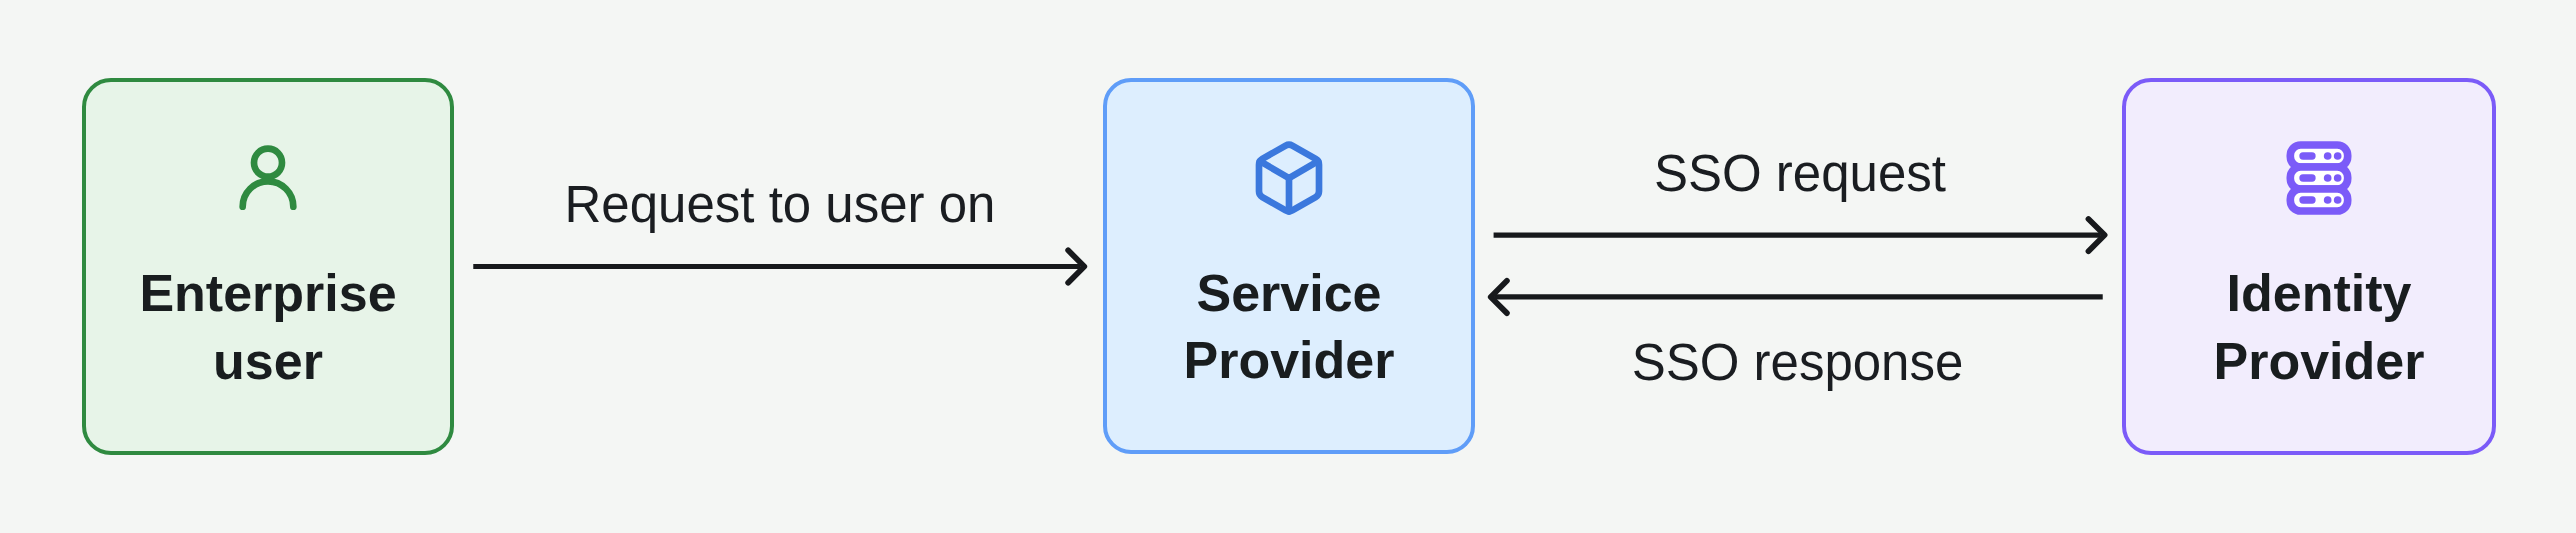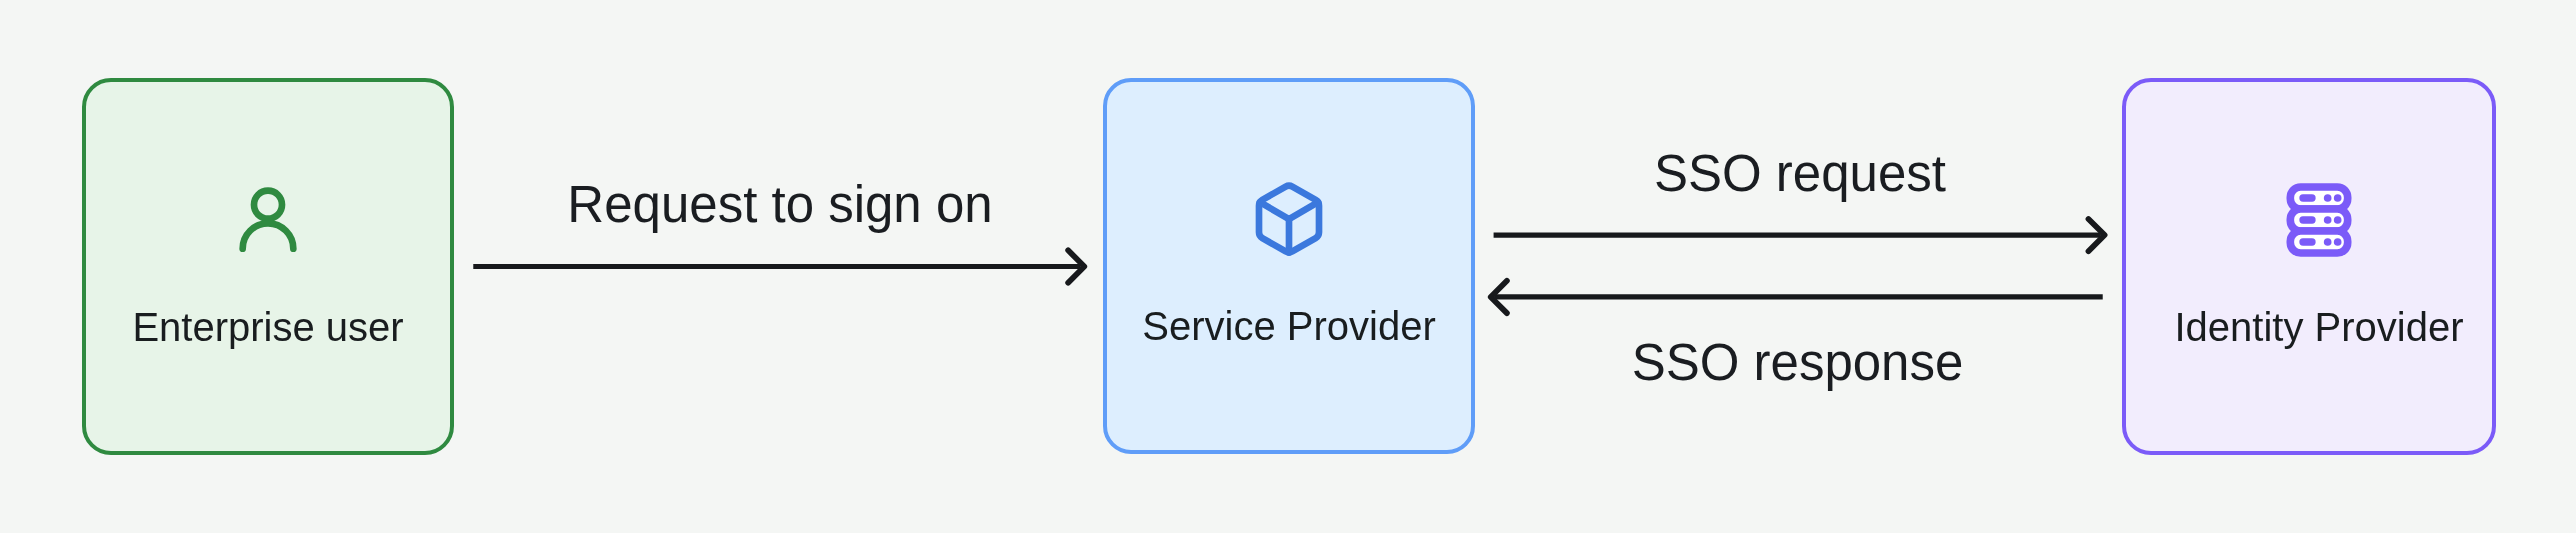--- a/index.html
+++ b/index.html
@@ -17,23 +17,23 @@
     border-radius: 29px;
     border: 4.8px solid;
     display: flex;
     flex-direction: column;
     align-items: center;
     justify-content: center;
     gap: 42px;
     text-align: center;
   }
   .node-label {
-    font-size: 40px;
+    font-size: 52px;
     line-height: 1.29;
-    font-weight: 400;
+    font-weight: 700;
     color: #191d1f;
     width: 314px;
   }
   #node-user {
     left: 82px; top: 78px; width: 372px; height: 377px;
     background: #e7f4e8; border-color: #2f8a40;
   }
   #node-sp {
     left: 1103px; top: 78px; width: 372px; height: 376px;
     background: #ddeefe; border-color: #5f9df8; border-radius: 28px;
@@ -115,18 +115,18 @@
       <line x1="1568" y1="247" x2="2206" y2="247" stroke-width="5.5"></line>
       <path d="M2193 230 L2210 247 L2193 264" stroke-width="6" stroke-linecap="round" stroke-linejoin="round"></path>
     </g>
 
     <g stroke="#17191c">
       <line x1="2208" y1="312" x2="1569" y2="312" stroke-width="5.5"></line>
       <path d="M1582 295 L1565 312 L1582 329" stroke-width="6" stroke-linecap="round" stroke-linejoin="round"></path>
     </g>
   </svg>
 
-  <div class="edge-label" id="edge-label-signon">Request to sign on</div>
+  <div class="edge-label" id="edge-label-signon">Request to user on</div>
   <div class="edge-label" id="edge-label-request">SSO request</div>
   <div class="edge-label" id="edge-label-response">SSO response</div>
 
 </div>
 
 
 </body></html>

